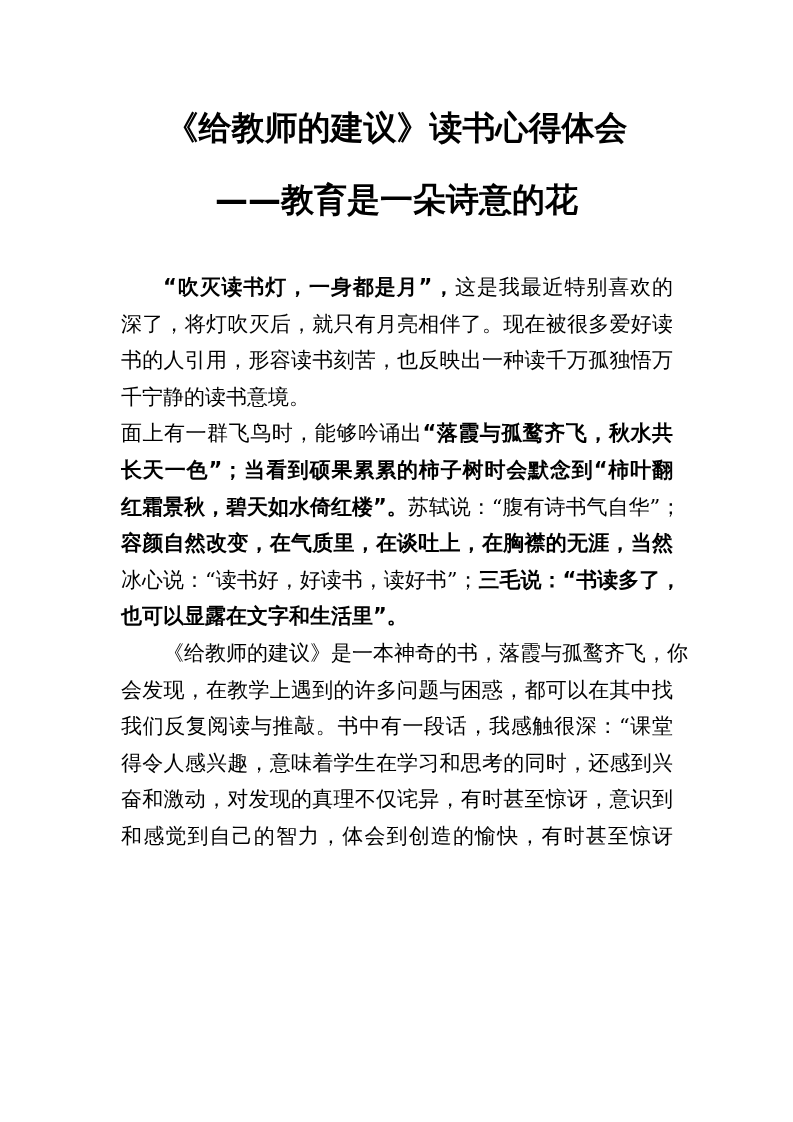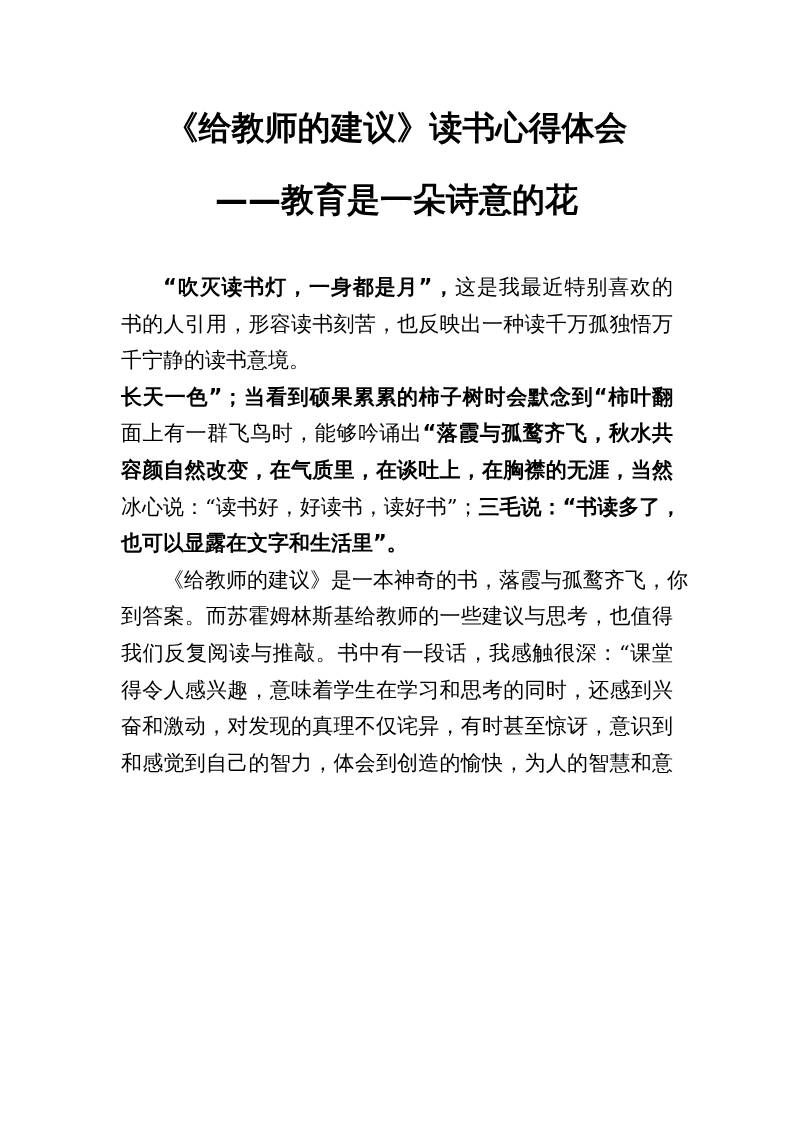--- a/index.html
+++ b/index.html
@@ -20,34 +20,36 @@
 <body>
 
 <div class="page">
   <div class="title t1">《给教师的建议》读书心得体会</div>
   <div class="title t2">——教育是一朵诗意的花</div>
 
   <div class="body">
 
     <div>
       <span class="line indent"><b>“吹灭读书灯，一身都是月”，</b><span>这是我最近特别喜欢的</span></span>
+      <span class="line">深了，将灯吹灭后，就只有月亮相伴了。现在被很多爱好读</span>
       <span class="line">书的人引用，形容读书刻苦，也反映出一种读千万孤独悟万</span>
       <span class="line last">千宁静的读书意境。</span>
     </div>
 
     <div>
+      <span class="line"><span>面上有一群飞鸟时，能够吟诵出</span><b>“落霞与孤鹜齐飞，秋水共</b></span>
       <span class="line"><b>长天一色”；当看到硕果累累的柿子树时会默念到“柿叶翻</b></span>
-      <span class="line"><span>面上有一群飞鸟时，能够吟诵出</span><b>“落霞与孤鹜齐飞，秋水共</b></span>
+      <span class="line"><b>红霜景秋，碧天如水倚红楼”。</b><span>苏轼说：“腹有诗书气自华”；</span></span>
       <span class="line"><b>容颜自然改变，在气质里，在谈吐上，在胸襟的无涯，当然</b></span>
       <span class="line"><span>冰心说：“读书好，好读书，读好书”；</span><b>三毛说：“书读多了，</b></span>
       <span class="line last"><b>也可以显露在文字和生活里”。</b></span>
     </div>
 
     <div>
       <span class="line indent">《给教师的建议》是一本神奇的书，落霞与孤鹜齐飞，你</span>
-      <span class="line">到答案。而苏霍姆林斯基给教师的一些建议与思考，也值得</span>
+      <span class="line">会发现，在教学上遇到的许多问题与困惑，都可以在其中找</span>
       <span class="line">我们反复阅读与推敲。书中有一段话，我感触很深：“课堂</span>
       <span class="line">得令人感兴趣，意味着学生在学习和思考的同时，还感到兴</span>
       <span class="line">奋和激动，对发现的真理不仅诧异，有时甚至惊讶，意识到</span>
-      <span class="line">和感觉到自己的智力，体会到创造的愉快，为人的智慧和意</span>
+      <span class="line">和感觉到自己的智力，体会到创造的愉快，有时甚至惊讶</span>
     </div>
   </div>
 </div>
 
 </body></html>

